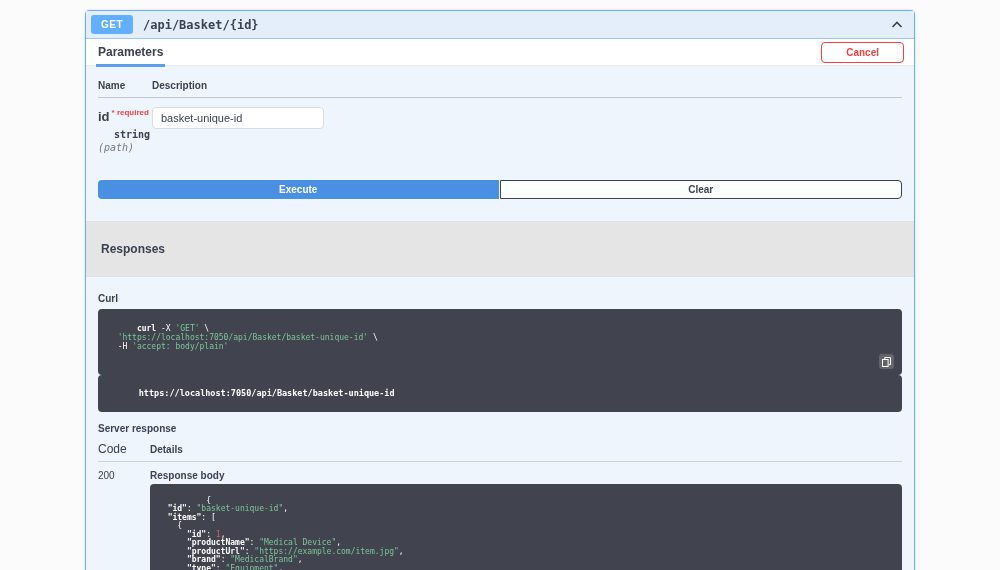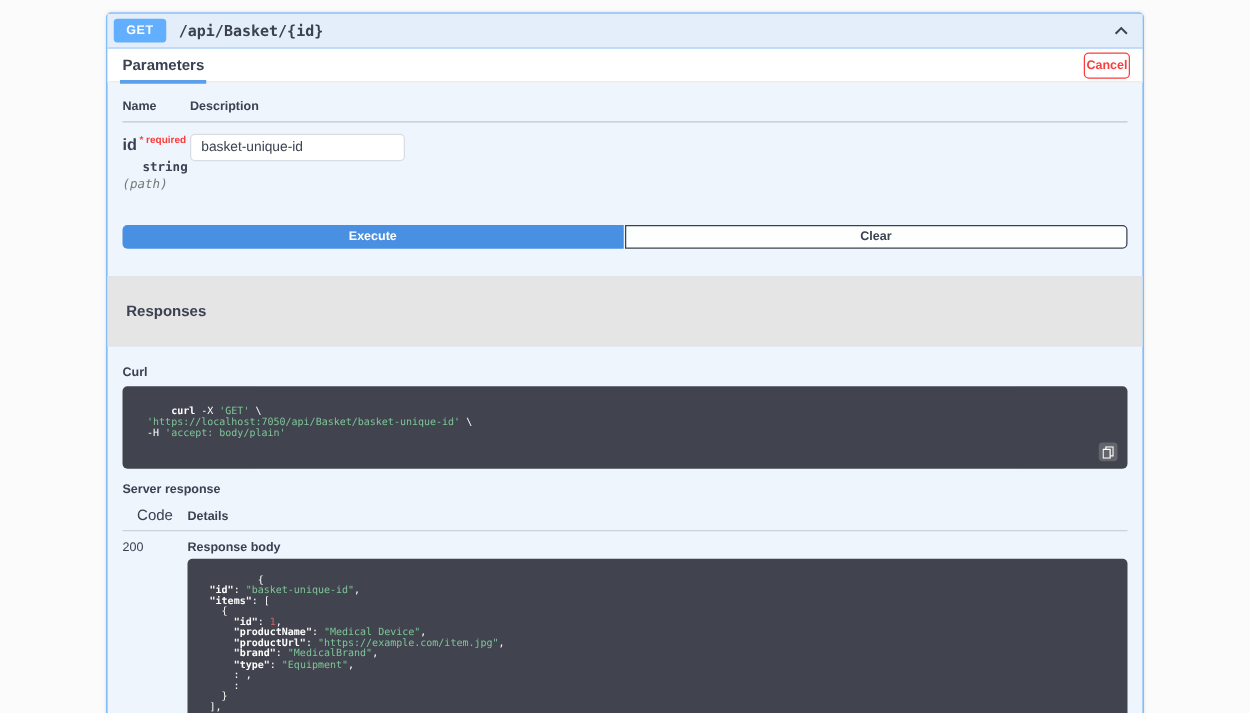--- a/index.html
+++ b/index.html
@@ -26,21 +26,21 @@
     margin-left:10px;color:#3b4151;}
   .spacer{flex:1;}
   .chev{width:14px;height:14px;display:block;}
 
   
   .tabrow{display:flex;align-items:center;background:#fff;padding:0 10px;height:27px;
     border-bottom:1px solid #e8e8e8;}
   .tab{font-size:12px;font-weight:700;color:#3b4151;padding:7px 2px 5px;
     border-bottom:3px solid #5b9fea;margin-bottom:-1px;cursor:pointer;}
   .cancel-btn{border:1.5px solid var(--cancel);color:var(--cancel);background:#fff;
-    font-size:10px;font-weight:700;border-radius:4px;padding:4px 1px;cursor:pointer;
+    font-size:10px;font-weight:700;border-radius:4px;padding:4px 24px;cursor:pointer;
     font-family:"Liberation Sans",sans-serif;}
 
   
   .params{padding:14px 12px 12px;}
   .thead{display:flex;font-size:10px;font-weight:700;padding-bottom:6px;
     border-bottom:1px solid rgba(59,65,81,.25);}
   .col-name{width:54px;}
   .prow{display:flex;padding-top:9px;min-height:56px;}
   .pname{font-size:13px;font-weight:700;}
   .preq{color:var(--cancel);font-size:8px;font-weight:700;vertical-align:super;margin-left:2px;}
@@ -70,21 +70,21 @@
   .urlblock{padding:5px 10px;font-weight:700;font-size:8.5px;}
   .tk-cmd{font-weight:700;}
   .tk-str{color:var(--code_string);}
   .tk-key{color:#fff;font-weight:700;}
   .tk-num{color:var(--code_number);}
 
   .srv-label{margin-top:11px;margin-bottom:8px;}
   .codetable-head{display:flex;align-items:baseline;padding-bottom:5px;
     border-bottom:1px solid #ccd2d9;}
   .code-col{width:52px;}
-  .code-head-label{font-size:12px;font-weight:400;text-align:center;}
+  .code-head-label{font-size:12px;font-weight:400;}
   .details-head-label{font-size:10px;font-weight:700;}
   .resprow{display:flex;padding-top:8px;}
   .status-code{font-size:10px;}
   .details-cell{flex:1;}
   .respbody-label{margin-bottom:3px;}
   .jsonblock{line-height:8.5px;padding:4px 8px;height:150px;}
   .blk-controls{position:absolute;right:8px;bottom:6px;display:flex;gap:5px;align-items:center;}
   .copy-sq{width:16px;height:16px;background:var(--btn_gray);border:1px solid #9aa0ae;
     border-radius:3px;display:flex;align-items:center;justify-content:center;cursor:pointer;}
   .copy-sq.translucent{background:rgba(255,255,255,.18);border:none;width:15px;height:15px;}
@@ -147,20 +147,23 @@
       <div class="blk-controls">
         <span class="copy-sq translucent">
           <svg width="9" height="10" viewBox="0 0 9 10">
               <rect x="0.5" y="2.5" width="5.6" height="7" fill="none" stroke="#fff"></rect>
               <path d="M2.7 2.5v-2h5.8v7.2h-2" fill="none" stroke="#fff"></path>
             </svg>
         </span>
       </div>
     </div>
 
+    <div class="codeblock urlblock">
+      <span>https://localhost:7050/api/Basket/basket-unique-id</span>
+    </div>
 
     <div class="lbl srv-label">Server response</div>
 
     <div class="codetable-head">
       <span class="code-col code-head-label">Code</span>
       <span class="details-head-label">Details</span>
     </div>
 
     <div class="resprow">
       <span class="code-col status-code">200</span>

